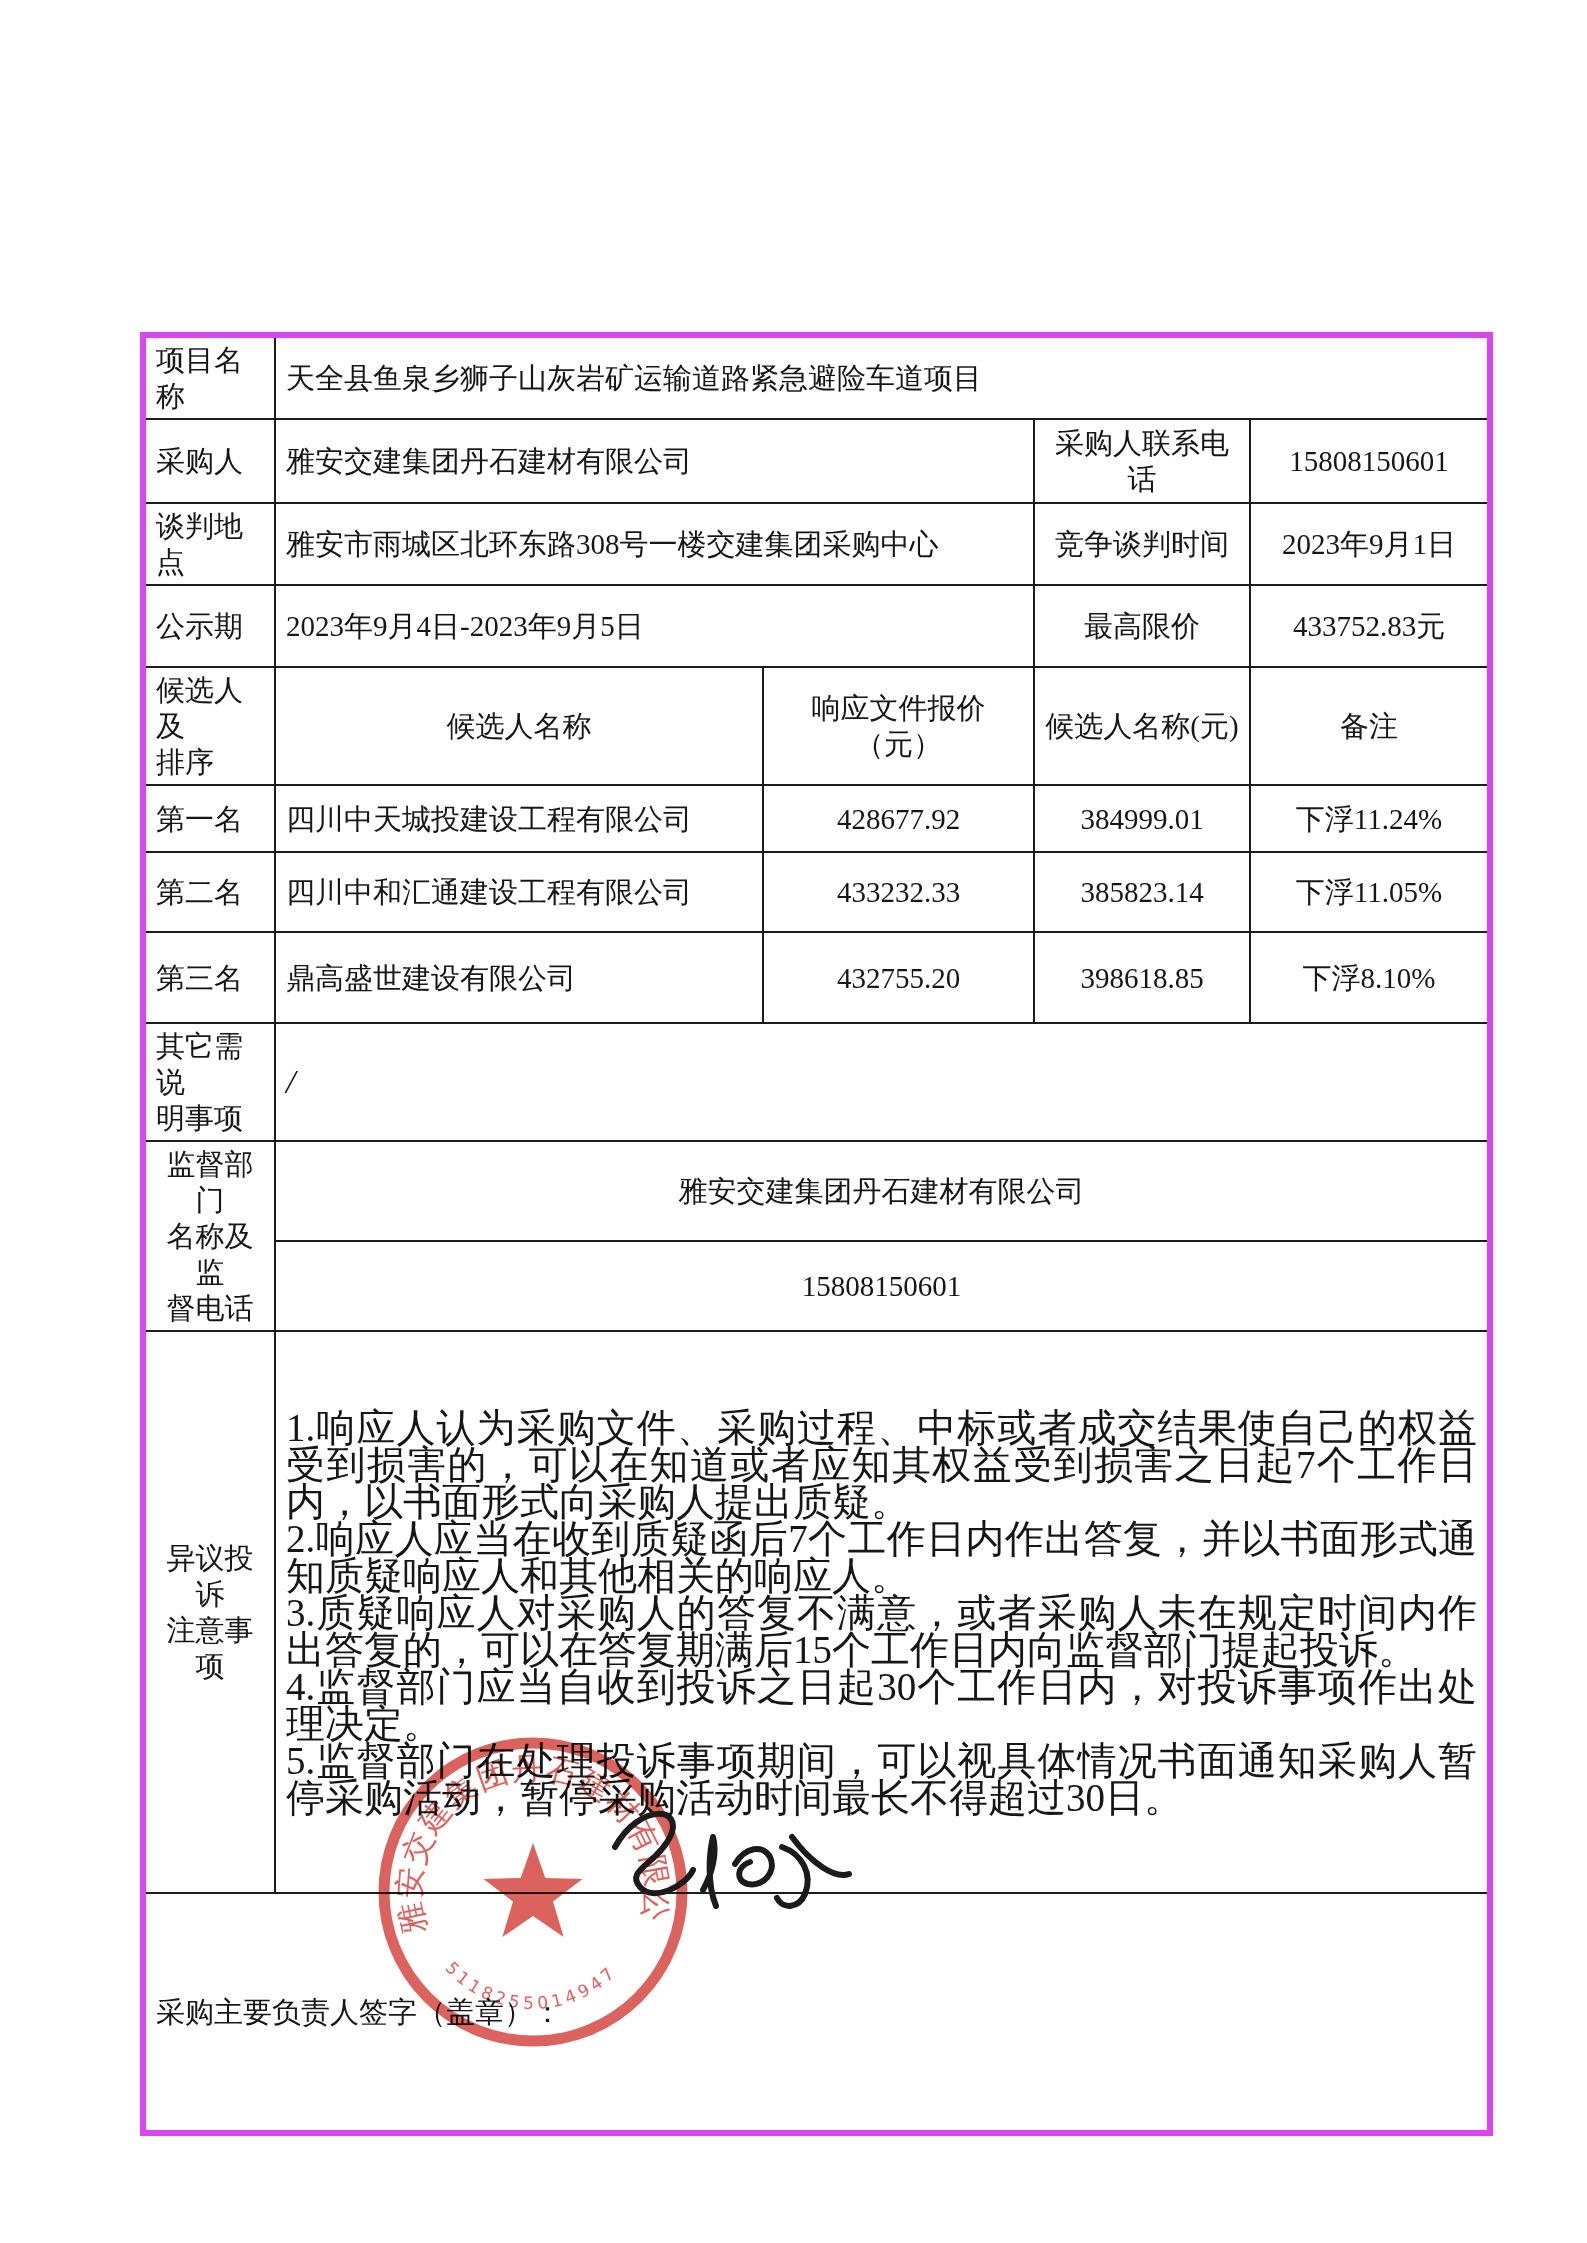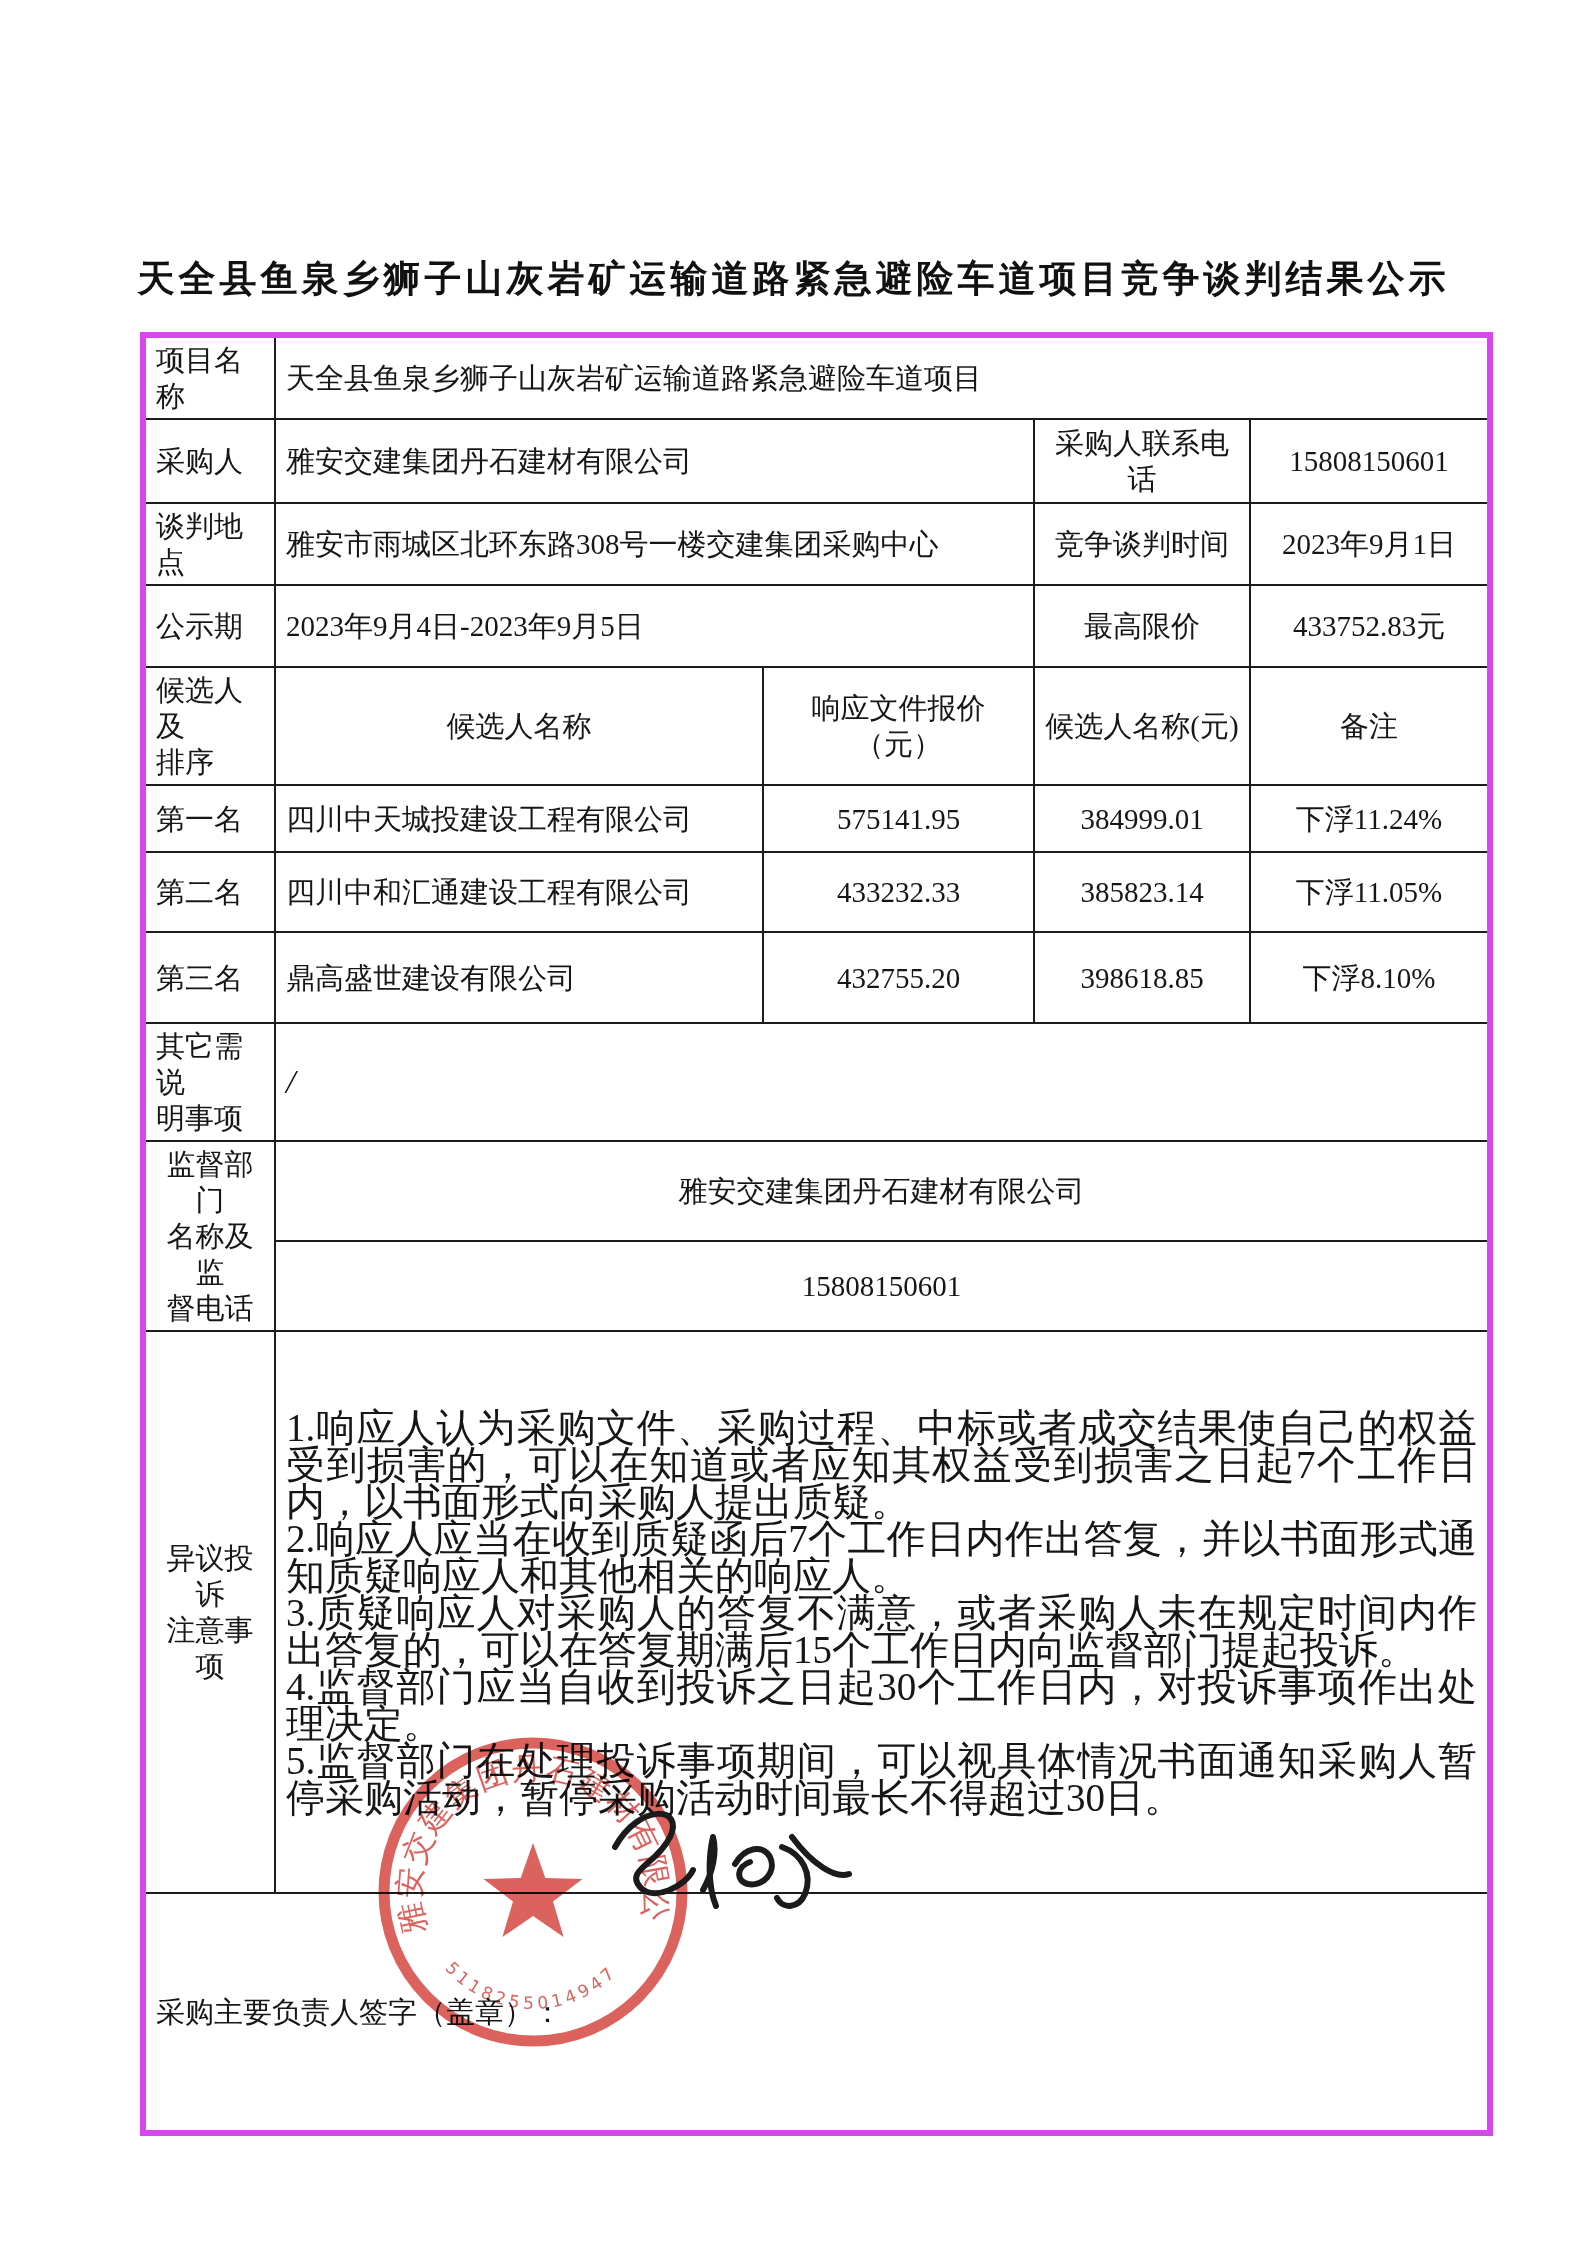--- a/index.html
+++ b/index.html
@@ -50,21 +50,20 @@
   .signature{
     position:absolute;left:585px;top:1792px;width:290px;height:160px;
     pointer-events:none;
   }
 </style>
 </head>
 <body>
 
 <div class="page">
 
-  <h1 class="title">天全县鱼泉乡狮子山灰岩矿运输道路紧急避险车道项目竞争谈判结果公示</h1>
 
   <table class="doc">
     <colgroup>
       <col style="width:132px">
         <col style="width:488px">
         <col style="width:271px">
         <col style="width:216px">
         <col style="width:240px">
     </colgroup>
 
@@ -102,21 +101,21 @@
       <td class="ctr">候选人名称</td>
       <td class="ctr">响应文件报价
 （元）</td>
       <td class="ctr">候选人名称(元)</td>
       <td class="ctr">备注</td>
     </tr>
 
     <tr style="height:67px">
       <td class="lab">第一名</td>
       <td class="val">四川中天城投建设工程有限公司</td>
-      <td class="ctr">575141.95</td>
+      <td class="ctr">428677.92</td>
       <td class="ctr">384999.01</td>
       <td class="ctr">下浮11.24%</td>
     </tr>
 
     <tr style="height:80px">
       <td class="lab">第二名</td>
       <td class="val">四川中和汇通建设工程有限公司</td>
       <td class="ctr">433232.33</td>
       <td class="ctr">385823.14</td>
       <td class="ctr">下浮11.05%</td>

